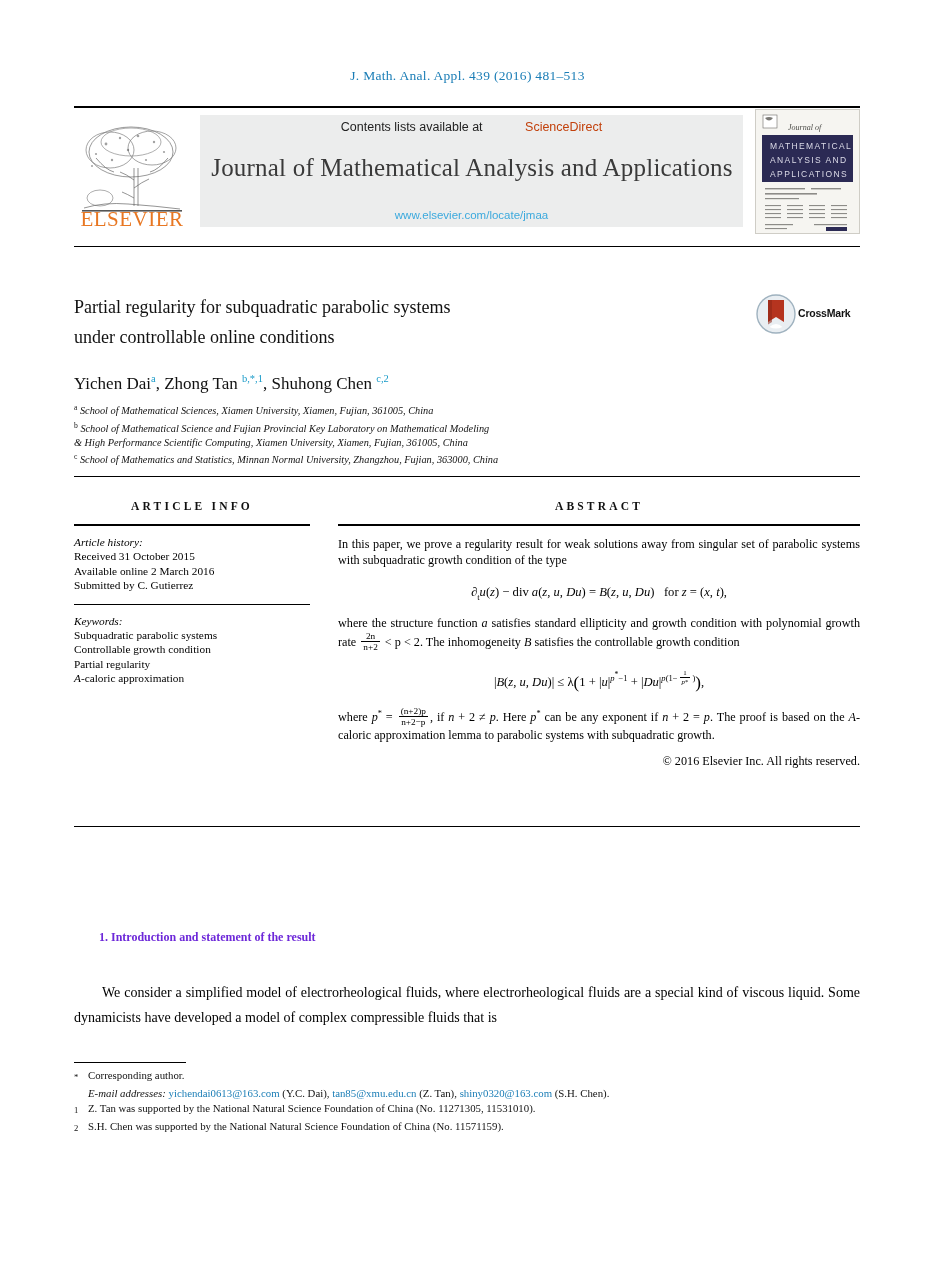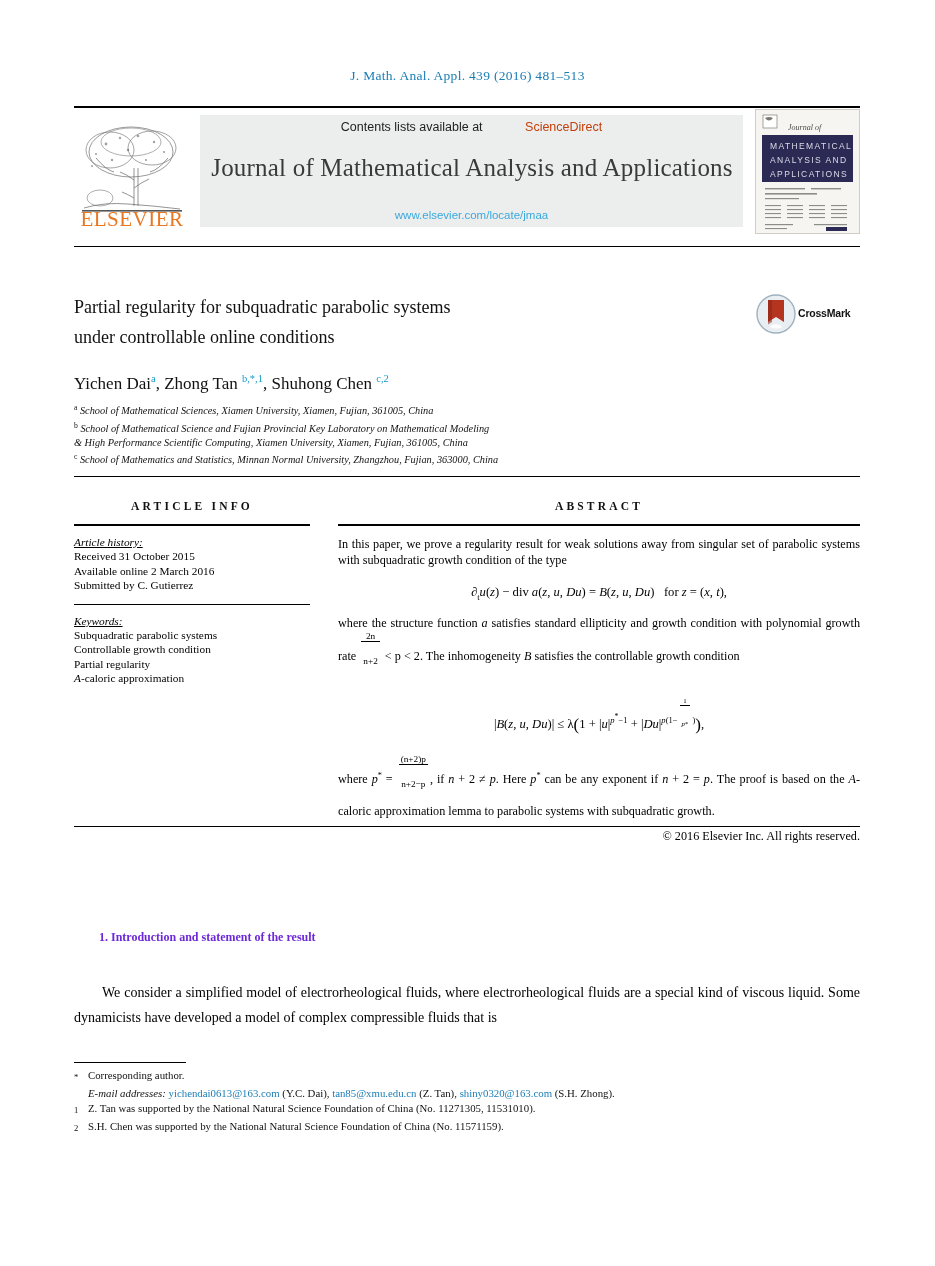--- a/index.html
+++ b/index.html
@@ -205,21 +205,21 @@
     letter-spacing: 3.2px;
     color: #111;
     text-align: center;
   }
   .thick-rule {
     height: 2px;
     background: #000;
     margin-top: 12px;
   }
   .info-block { margin-top: 9px; font-size: 11.3px; line-height: 14.4px; }
-  .info-block .lbl { font-style: italic; text-decoration: underline; }
+  .info-block .lbl { font-style: italic; }
   .info-sep { height: 1px; background: #000; margin-top: 11px; }
 
   .abs-p {
     font-size: 12.2px;
     line-height: 16.2px;
     text-align: justify;
     margin-top: 10px;
   }
   .abs-eq {
     text-align: center;
@@ -296,21 +296,21 @@
   sub.sm { font-size: .68em; vertical-align: sub; }
   .frac {
     display: inline-block;
     vertical-align: -0.42em;
     text-align: center;
     font-size: .76em;
     line-height: 1.08;
     margin: 0 2px;
   }
   .frac .num { display: block; padding: 0 2px; }
-  .frac .den { display: block; border-top: 1px solid #000; padding: 14px 2px; }
+  .frac .den { display: block; border-top: 1px solid #000; padding: 0 2px; }
   .cal { font-family: "Liberation Serif", serif; font-style: italic; }
   .it { font-style: italic; }
 </style>
 </head>
 <body>
 
 <div class="page">
 
   <div class="runhead">J. Math. Anal. Appl. 439 (2016) 481–513</div>
 
@@ -463,19 +463,19 @@
   </div>
 
   <div class="title-rule" id="rule-after-abstract"></div>
 
   <div class="section-head">1. Introduction and statement of the result</div>
   <div class="body-para">We consider a simplified model of electrorheological fluids, where electrorheological fluids are a special kind of viscous liquid. Some dynamicists have developed a model of complex compressible fluids that is</div>
 
   <div class="fn-rule"></div>
   <div class="footnotes">
     <div><span class="fmark">*</span><span class="ftext">Corresponding author.</span></div>
-    <div><span class="fmark"></span><span class="ital">E-mail addresses:</span> <a href="#">yichendai0613@163.com</a> <span>(Y.C. Dai)</span>, <a href="#">tan85@xmu.edu.cn</a> <span>(Z. Tan)</span>, <a href="#">shiny0320@163.com</a> <span>(S.H. Zhong)</span>.</div>
+    <div><span class="fmark"></span><span class="ital">E-mail addresses:</span> <a href="#">yichendai0613@163.com</a> <span>(Y.C. Dai)</span>, <a href="#">tan85@xmu.edu.cn</a> <span>(Z. Tan)</span>, <a href="#">shiny0320@163.com</a> <span>(S.H. Chen)</span>.</div>
     <div><span class="fmark">1</span><span class="ftext">Z. Tan was supported by the National Natural Science Foundation of China (No. 11271305, 11531010).</span></div>
     <div><span class="fmark">2</span><span class="ftext">S.H. Chen was supported by the National Natural Science Foundation of China (No. 11571159).</span></div>
   </div>
 
 
 </div>
 
 </body></html>

